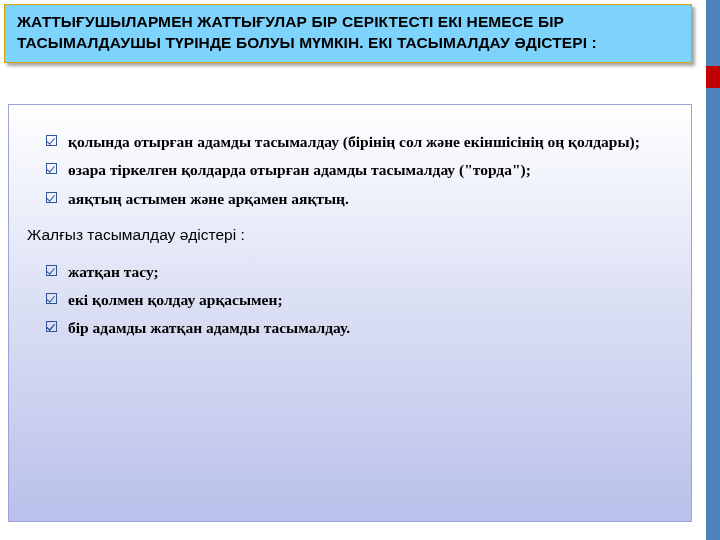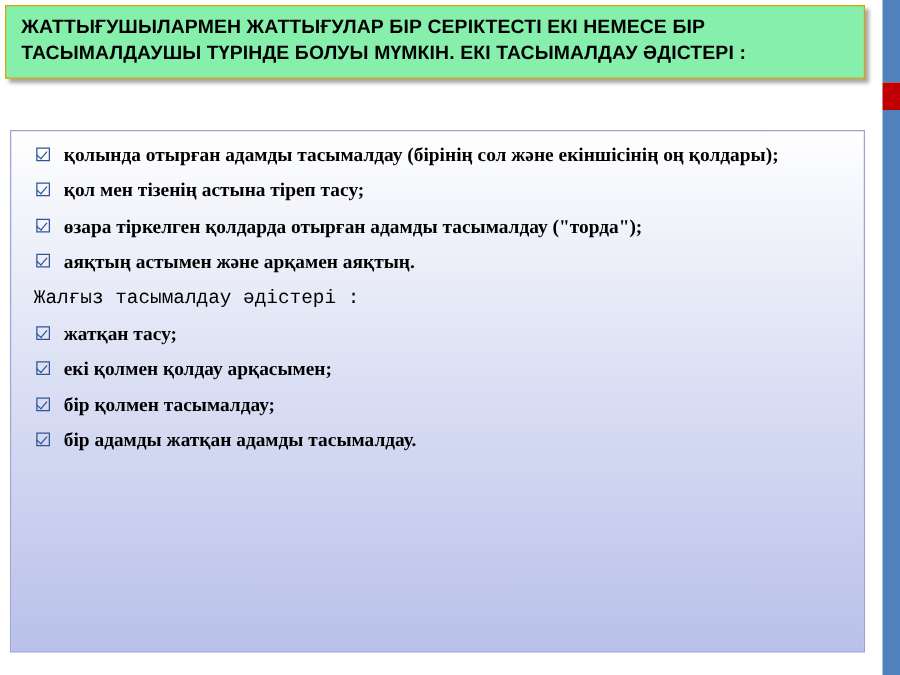--- a/index.html
+++ b/index.html
@@ -41,21 +41,21 @@
     bottom: 0;
     background: #4f81bd;
   }
 
   
   .title-band {
     position: absolute;
     left: 4px;
     top: 4px;
     width: 688px;
-    background: #86efac;
+    background: #7dd3fc;
     border: 1px solid #d9a400;
     box-shadow: 3px 3px 3px rgba(0,0,0,0.35);
     padding: 7px 10px 8px 12px;
     box-sizing: border-box;
   }
   .title-text {
     font-family: "Liberation Sans", sans-serif;
     font-weight: bold;
     font-size: 15.5px;
     line-height: 1.35;
@@ -70,21 +70,21 @@
     top: 104px;
     width: 684px;
     height: 418px;
     background: linear-gradient(180deg, #ffffff 0%, #dfe3f5 42%, #b9c0ea 100%);
     border: 1px solid #9aa2d8;
     box-sizing: border-box;
     padding: 10px 14px 6px 16px;
   }
   ul.bullets {
     list-style: none;
-    margin: 0;
+    margin: 17px;
     padding: 0;
   }
   ul.bullets li {
     position: relative;
     padding-left: 26px;
     margin: 0 0 9px 0;
     font-family: "Liberation Serif", serif;
     font-weight: bold;
     font-size: 15.5px;
     line-height: 1.25;
@@ -105,21 +105,21 @@
     position: absolute;
     left: 1px;
     top: 0px;
     width: 4px;
     height: 7px;
     border: solid #2f5597;
     border-width: 0 1.8px 1.8px 0;
     transform: rotate(40deg);
   }
   .section-line {
-    font-family: Liberation Mono, monospace;
+    font-family: Liberation Sans, sans-serif;
     font-size: 15.5px;
     line-height: 1.25;
     color: #000000;
     margin: 2px 0 10px 2px;
     font-weight: normal;
   }
 </style>
 </head>
 <body>
 
@@ -135,24 +135,20 @@
 
   <div class="body-panel">
 
     <ul class="bullets">
       <li>
         <span class="marker"></span>
         <span>қолында отырған адамды тасымалдау (бірінің сол және екіншісінің оң қолдары);</span>
       </li>
       <li>
         <span class="marker"></span>
-        <span>қол мен тізенің астына тіреп тасу;</span>
-      </li>
-      <li>
-        <span class="marker"></span>
         <span>өзара тіркелген қолдарда отырған адамды тасымалдау ("торда");</span>
       </li>
       <li>
         <span class="marker"></span>
         <span>аяқтың астымен және арқамен аяқтың.</span>
       </li>
     </ul>
 
     <div class="section-line">Жалғыз тасымалдау әдістері :</div>
 
@@ -160,21 +156,20 @@
       <li>
         <span class="marker"></span>
         <span>жатқан тасу;</span>
       </li>
       <li>
         <span class="marker"></span>
         <span>екі қолмен қолдау арқасымен;</span>
       </li>
       <li>
         <span class="marker"></span>
-        <span>бір қолмен тасымалдау;</span>
       </li>
       <li>
         <span class="marker"></span>
         <span>бір адамды жатқан адамды тасымалдау.</span>
       </li>
     </ul>
 
   </div>
 </div>
 

